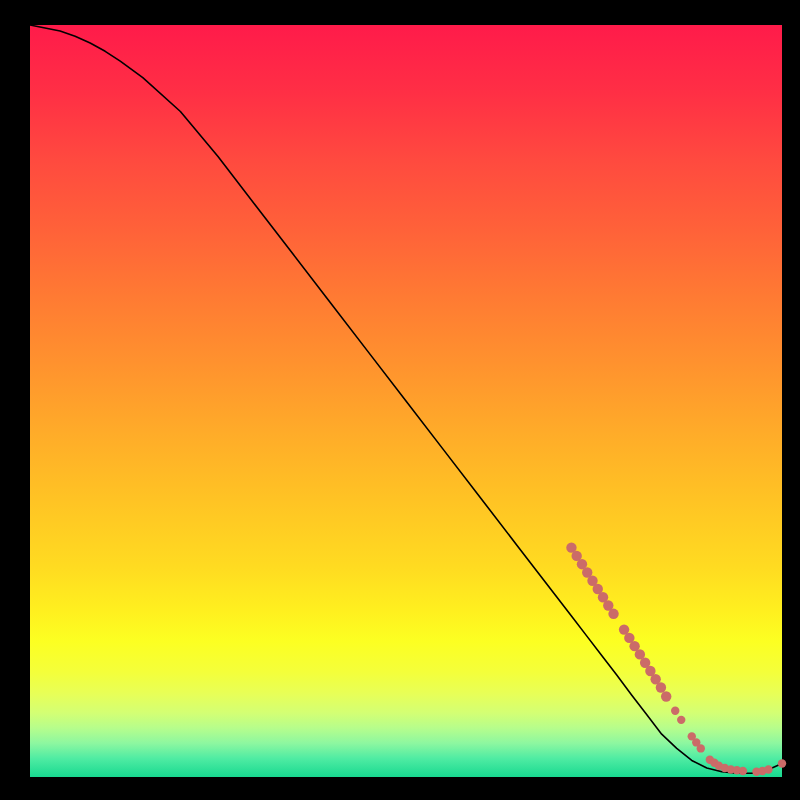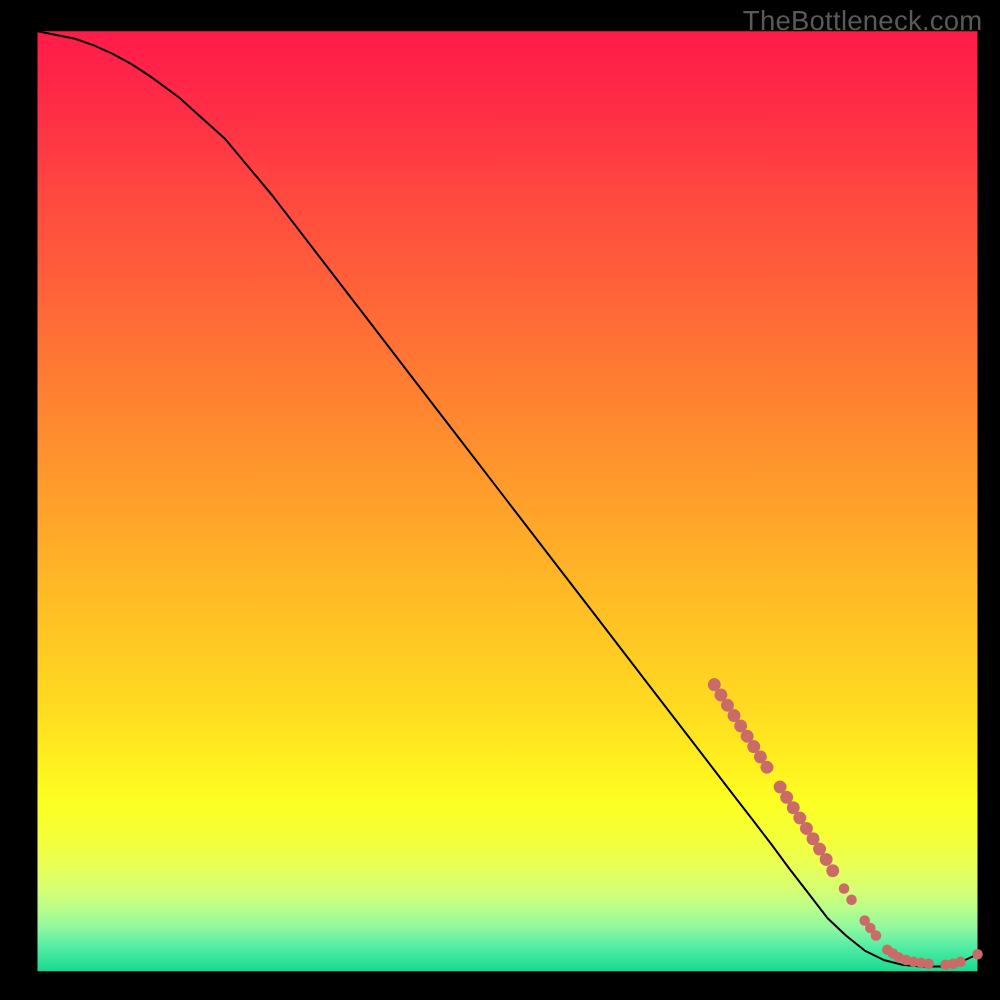--- a/index.html
+++ b/index.html
@@ -23,21 +23,20 @@
     font-size: 22px;
     color: #5a5a5a;
     letter-spacing: 0.2px;
   }
   svg { display: block; }
 </style>
 </head>
 <body>
 
 <div class="stage">
-  <div class="watermark">TheBottleneck.com</div>
   <svg id="svg" width="800" height="800">
     <defs>
       <linearGradient id="bg-grad" x1="0" y1="0" x2="0" y2="1">
           <stop offset="0%" stop-color="#ff1b4a"></stop>
           <stop offset="9%" stop-color="#ff2f45"></stop>
           <stop offset="18%" stop-color="#ff4a3f"></stop>
           <stop offset="27%" stop-color="#ff6139"></stop>
           <stop offset="36%" stop-color="#ff7a33"></stop>
           <stop offset="45%" stop-color="#ff922e"></stop>
           <stop offset="54%" stop-color="#ffab29"></stop>

